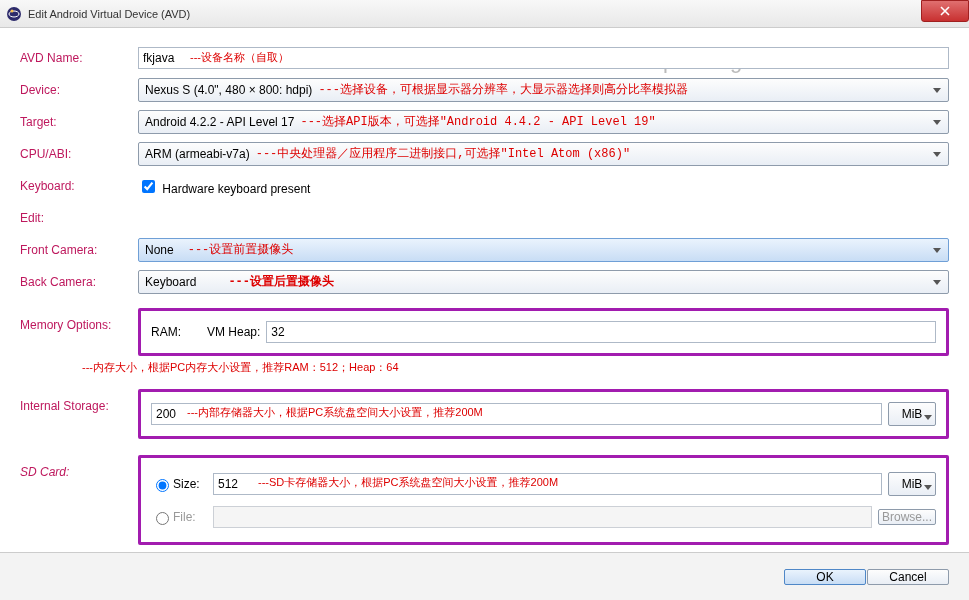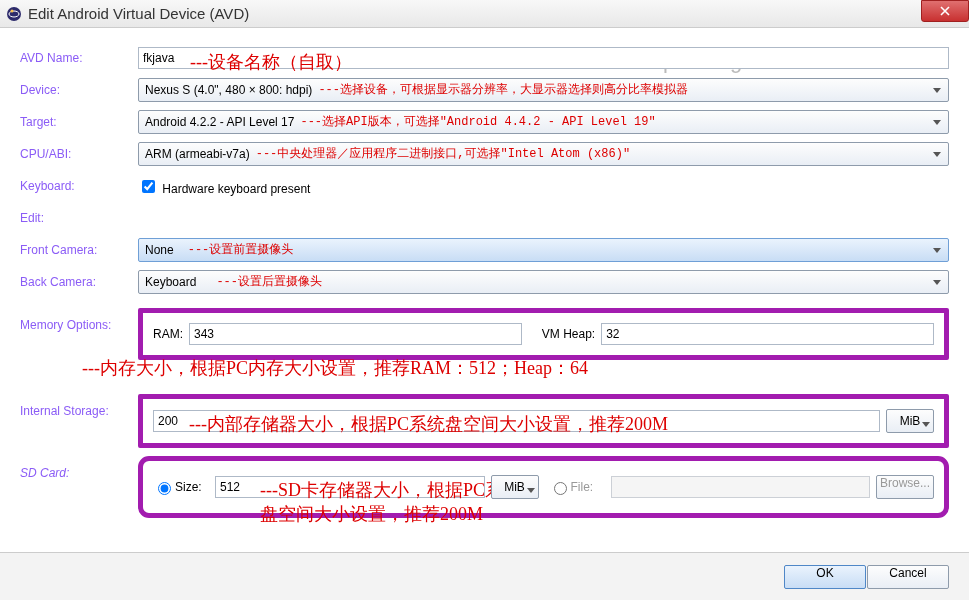--- a/index.html
+++ b/index.html
@@ -1,48 +1,48 @@
 <!DOCTYPE html>
 <html><head>
 <meta charset="utf-8">
 <style>
 * { box-sizing: border-box; font-family: "Segoe UI", Tahoma, sans-serif; font-size: 12px; }
 body { margin: 0; background: #fff; width: 969px; height: 600px; overflow: hidden; }
 .titlebar { height: 28px; background: linear-gradient(#f8f8f8,#e8e8e8); border-bottom: 1px solid #ccc; display: flex; align-items: center; padding: 0 6px; position: relative; }
 .titlebar .eclipse-icon { width: 16px; height: 16px; margin-right: 6px; display: inline-block; }
-.titlebar .title { font-size: 15px; color: #333; }
+.titlebar .title { font-size: 11px; color: #333; }
 .titlebar .close-btn { position: absolute; right: 0; top: 0; width: 48px; height: 22px; background: linear-gradient(#e07070,#c83030); border: 1px solid #a02020; border-radius: 0 0 3px 3px; display: flex; align-items: center; justify-content: center; color: #fff; font-weight: bold; }
 .watermark { position: absolute; right: 28px; top: 48px; color: #bbb; font-size: 22px; font-family: Arial; letter-spacing: 1px; z-index: 1; }
 .content { padding: 18px 20px 10px 20px; position: relative; z-index: 2; }
 .row { display: flex; align-items: center; margin-bottom: 8px; min-height: 24px; }
-.row .label { width: 118px; color: #8b5cf6; }
+.row .label { width: 118px; color: #be185d; }
 .row .field { flex: 1; position: relative; }
 input[type=text].txt { width: 100%; height: 22px; border: 1px solid #aeb9c7; padding: 2px 4px; background: #fff; }
 .combo { width: 100%; height: 24px; border: 1px solid #8e9bab; border-radius: 2px; background: linear-gradient(#fdfdfd,#e9eef5); padding: 3px 22px 3px 6px; position: relative; display: flex; align-items: center; line-height: 16px; }
 .combo .chev { position: absolute; right: 4px; top: 4px; width: 14px; height: 14px; display: flex; align-items: center; justify-content: center; }
 .combo .chev svg { width: 8px; height: 5px; }
 .combo.highlight { background: linear-gradient(#eaf3fd,#c8ddf5); border-color: #6f9fd6; }
 .annot { color: #d00; font-family: "SimSun","Courier New",monospace; margin-left: 6px; }
 .chk { margin-right: 4px; }
-.groupbox { border: 5px solid #a21caf; border-radius: 2px; padding: 10px 10px; display: flex; align-items: center; }
-.groupbox.tall { padding: 14px 10px; flex-direction: row; align-items: stretch; gap: 10px; border-radius: 11px; }
+.groupbox { border: 3px solid #a21caf; border-radius: 2px; padding: 10px 10px; margin-bottom: 8px; display: flex; align-items: center; }
+.groupbox.tall { padding: 14px 10px; flex-direction: column; align-items: stretch; gap: 10px; }
 .mem-row { display: flex; align-items: center; width: 100%; }
 .mem-row .sublabel { margin-right: 6px; }
 .mem-row input { height: 22px; border: 1px solid #aeb9c7; padding: 2px 4px; }
 .unit-sel { width: 48px; height: 24px; border: 1px solid #8e9bab; border-radius: 2px; background: linear-gradient(#fdfdfd,#e9eef5); display: flex; align-items: center; justify-content: center; position: relative; margin-left: 6px; }
 .unit-sel .chev { position: absolute; right: 3px; top: 6px; }
 .radio-row { display: flex; align-items: center; width: 100%; }
 .radio-row input[type=radio] { margin-right: 4px; }
 .radio-row .rlabel { width: 40px; }
-.btn { width: 82px; height: 24px; border: 1px solid #8e9bab; border-radius: 2px; background: linear-gradient(#fdfdfd,#e9eef5); display: inline-flex; align-items: flex-start; justify-content: center; }
+.btn { width: 82px; height: 16px; border: 1px solid #8e9bab; border-radius: 2px; background: linear-gradient(#fdfdfd,#e9eef5); display: inline-flex; align-items: center; justify-content: center; }
 .btn.primary { border-color: #4f87c7; background: linear-gradient(#eaf3fd,#c8ddf5); }
 .btn.disabled { color: #999; }
 .bottom-bar { height: 48px; border-top: 1px solid #ccc; background: #f3f3f3; display: flex; align-items: center; justify-content: flex-end; padding: 0 20px; gap: 1px; position: absolute; bottom: 0; left: 0; right: 0; }
 .bg-tab { position: absolute; top: 2px; left: 480px; height: 22px; width: 350px; background: linear-gradient(#f0f0f0,#dcdcdc); border: 1px solid #bbb; border-radius: 4px 4px 0 0; z-index: 0; }
-.overlay-note { color:#d00; font-family:Liberation Serif, serif; font-size:18px; position:absolute; }
+.overlay-note { color:#d00; font-family:Liberation Sans, sans-serif; font-size:11px; position:absolute; }
 </style>
 </head>
 <body>
 
 <div class="bg-tab"></div>
 
 <div class="titlebar">
   <span class="eclipse-icon">
     <svg viewBox="0 0 16 16">
         <circle cx="8" cy="8" r="7" fill="#2c2a6b"></circle>
@@ -139,37 +139,36 @@
           </span>
       </div>
     </div>
   </div>
 
   <div class="row">
     <div class="label">Back Camera:</div>
     <div class="field">
       <div class="combo">
         <span>Keyboard</span>
-        <span class="annot" style="margin-left:20px;">---设置后置摄像头</span>
+        <span class="annot" style="margin-left:32px;font-weight:bold;">---设置后置摄像头</span>
         <span class="chev">
             <svg viewBox="0 0 8 5">
               <path d="M0 0 L4 5 L8 0 Z" fill="#555"></path>
             </svg>
           </span>
       </div>
     </div>
   </div>
 
   <div class="row" style="margin-top:14px; align-items:flex-start;">
     <div class="label" style="padding-top:10px;">Memory Options:</div>
     <div class="field">
       <div class="groupbox">
         <div class="mem-row">
           <span class="sublabel">RAM:</span>
-          <input type="text" style="flex: 1 1 0%;" value="343">
           <span class="sublabel" style="margin-left:20px;">VM Heap:</span>
           <input type="text" style="flex: 1 1 0%;" value="32">
         </div>
       </div>
       <div class="overlay-note" style="position:static; margin:-4px 0 6px -56px;">---内存大小，根据PC内存大小设置，推荐RAM：512；Heap：64</div>
     </div>
   </div>
 
   <div class="row" style="align-items:flex-start;">
     <div class="label" style="padding-top:10px;">Internal Storage:</div>

